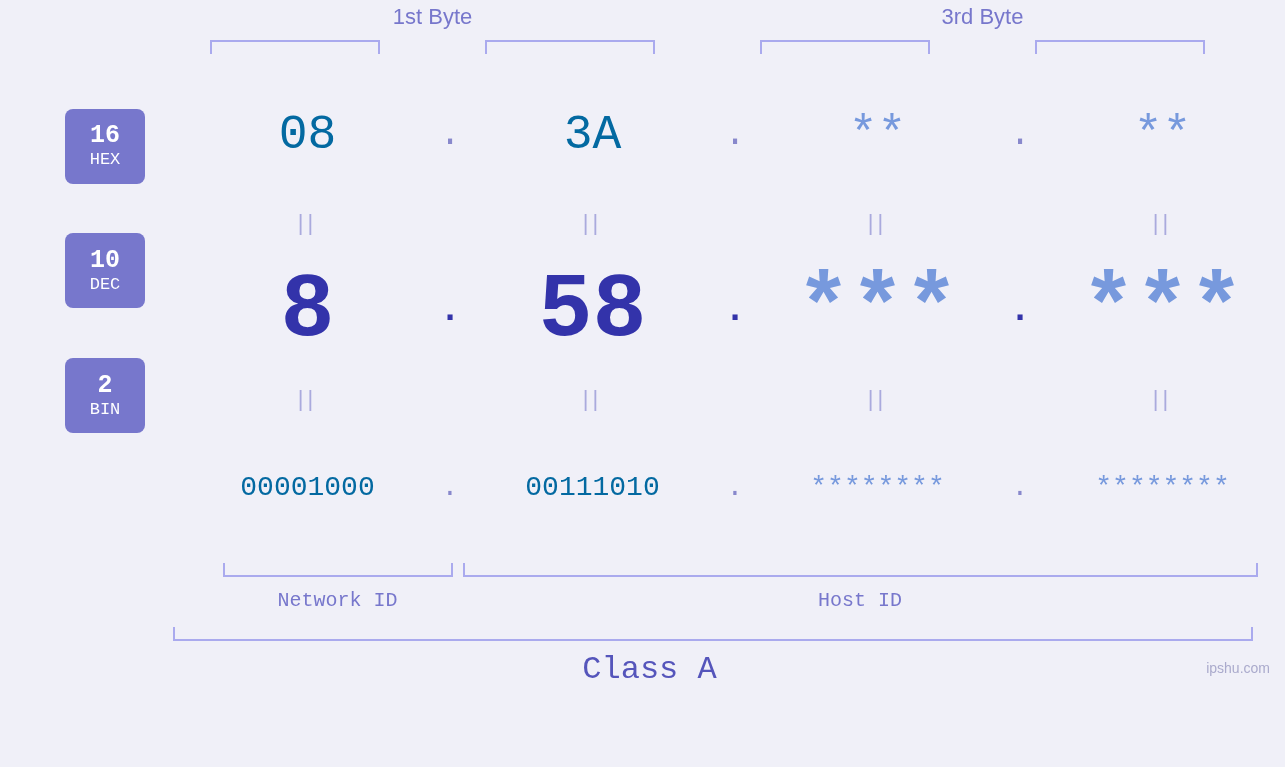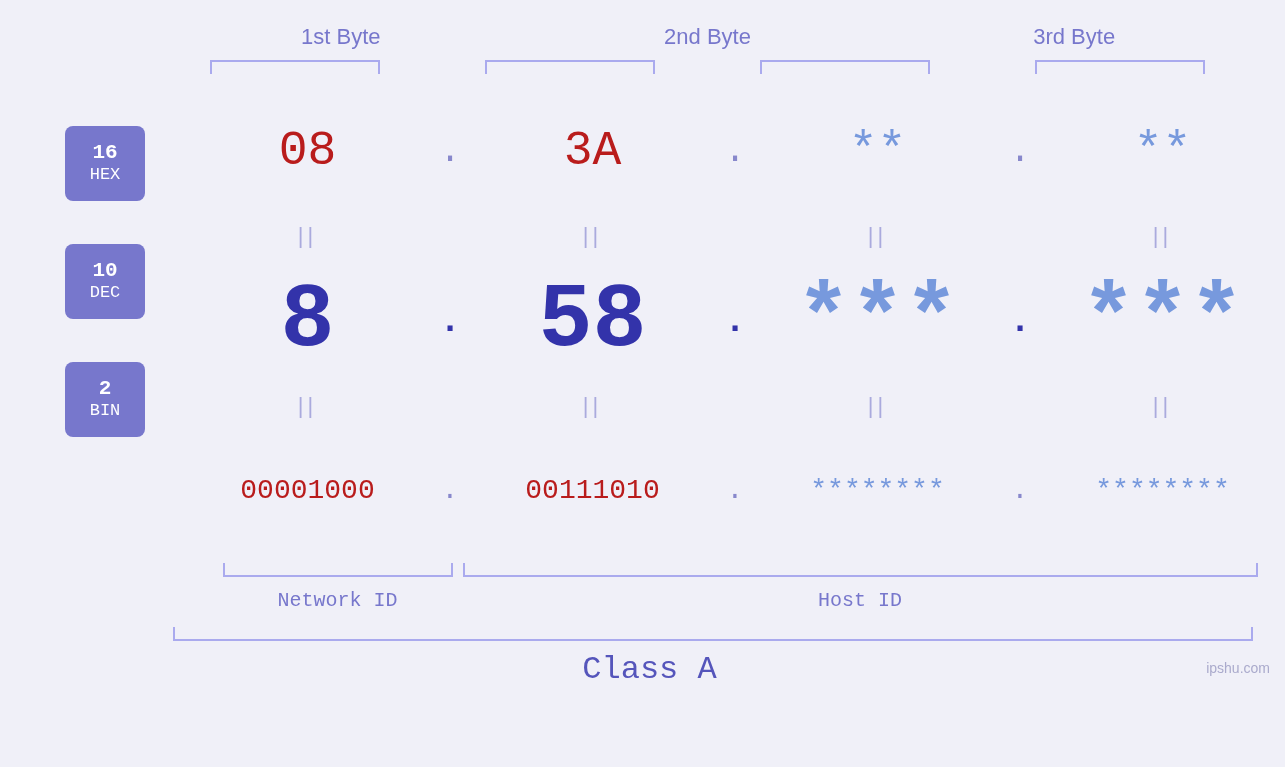--- a/index.html
+++ b/index.html
@@ -13,21 +13,21 @@
       position: relative;
     }
 
     .main-container {
       width: 1285px;
       height: 688px;
       position: relative;
       display: flex;
       flex-direction: column;
       align-items: center;
-      padding-top: 24px;
+      padding-top: 4px;
     }
 
     
     .byte-headers {
       display: flex;
       width: 1100px;
       margin-left: 130px;
       margin-bottom: 10px;
     }
 
@@ -88,21 +88,21 @@
       background-color: #7777cc;
       border-radius: 8px;
       display: flex;
       flex-direction: column;
       align-items: center;
       justify-content: center;
       color: white;
     }
 
     .badge-number {
-      font-size: 21px;
+      font-size: 25px;
       font-weight: bold;
       line-height: 1;
     }
 
     .badge-label {
       font-size: 17px;
       font-weight: normal;
       margin-top: 2px;
     }
 
@@ -123,21 +123,21 @@
     .data-cell {
       flex: 1;
       display: flex;
       align-items: center;
       justify-content: center;
       position: relative;
     }
 
     .data-value {
       text-align: center;
-      color: #b91c1c;
+      color: #0369a1;
     }
 
     
     .hex-value {
       font-size: 48px;
       font-weight: normal;
     }
 
     
     .dec-value {
@@ -284,21 +284,20 @@
       color: #7799dd;
     }
   </style>
 </head>
 <body>
 
 <div class="main-container">
 
   <div class="byte-headers">
     <div class="byte-header">1st Byte</div>
-    <div class="byte-header">2nd Byte</div>
     <div class="byte-header">3rd Byte</div>
   </div>
 
   <div class="bracket-row">
     <div class="bracket-cell">
       <div class="bracket"></div>
     </div>
     <div class="bracket-cell">
       <div class="bracket"></div>
     </div>

